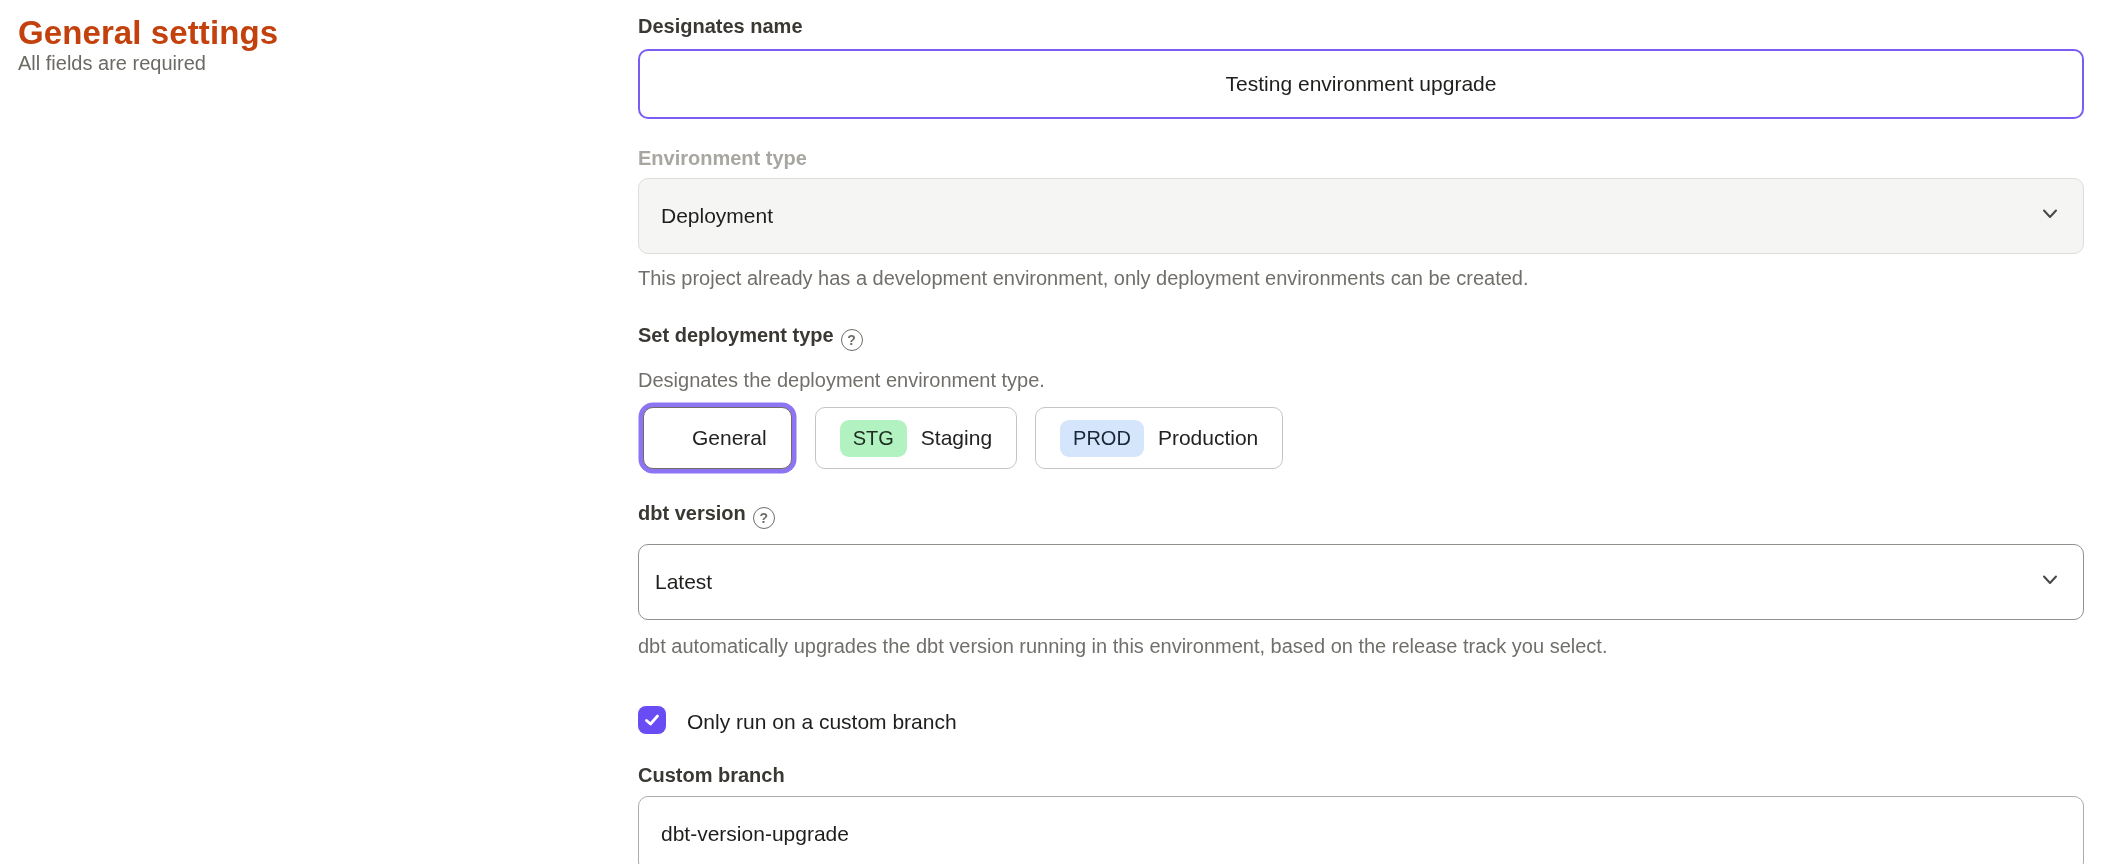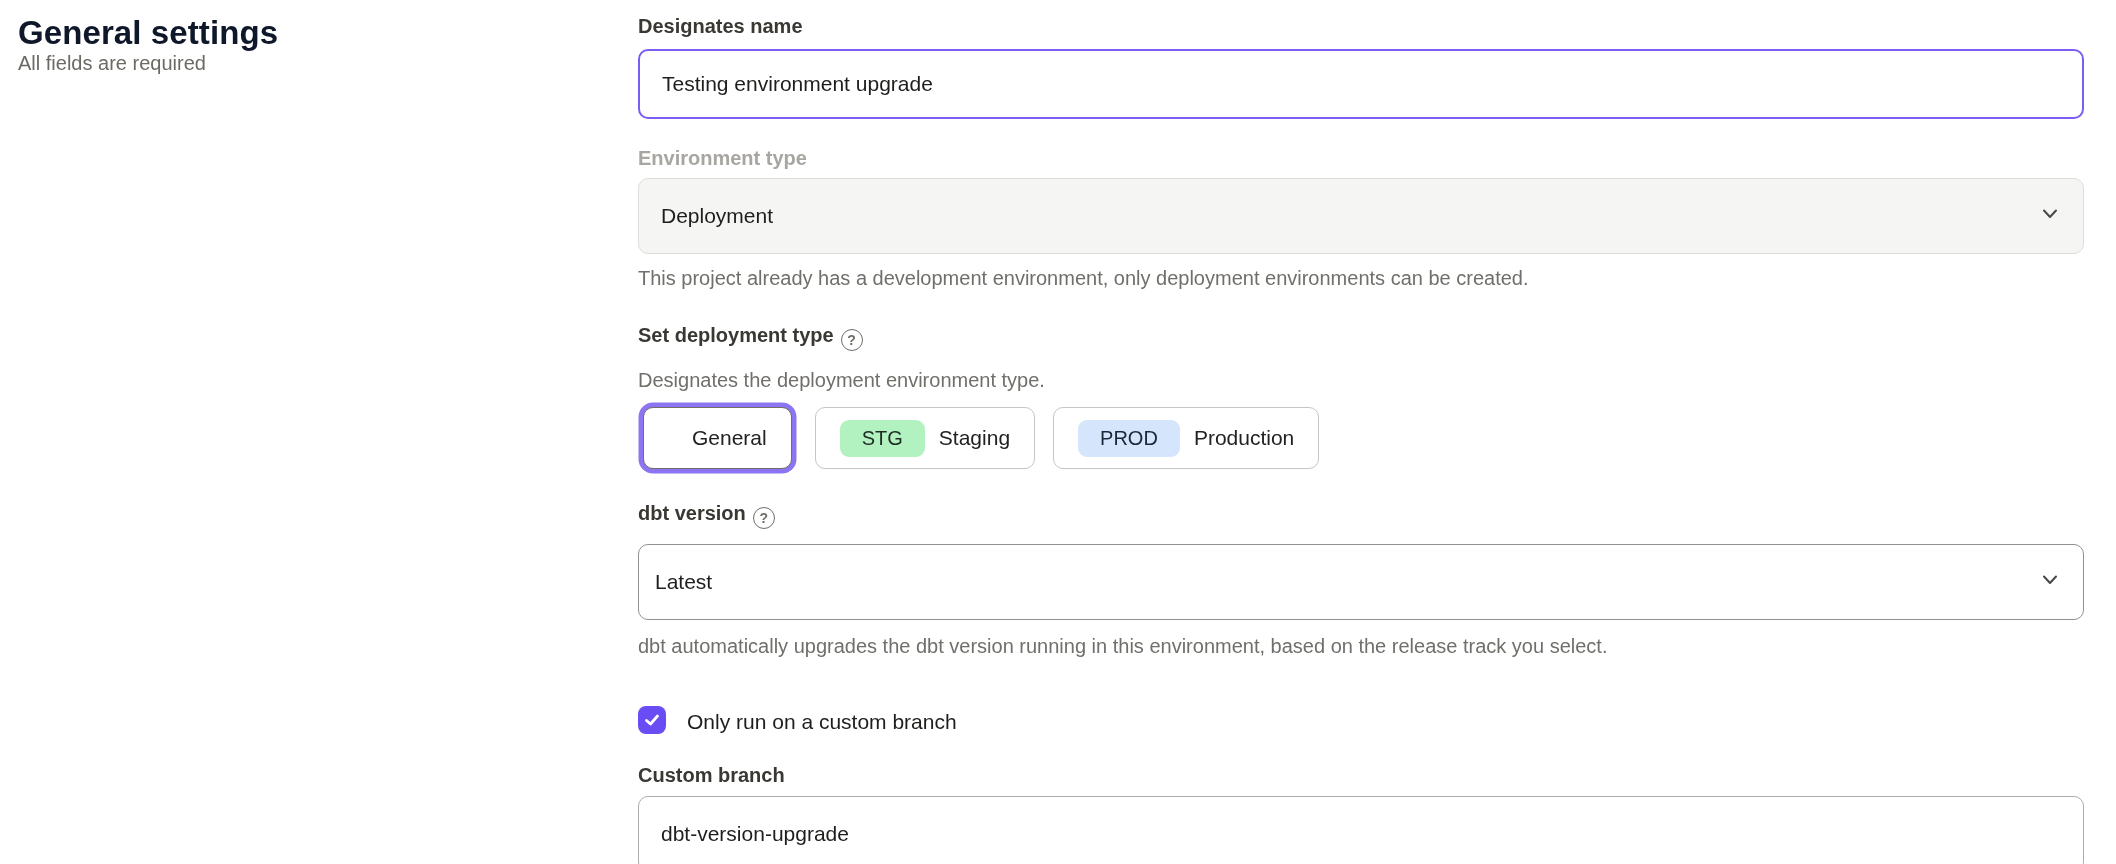--- a/index.html
+++ b/index.html
@@ -3,21 +3,21 @@
 <meta charset="utf-8">
 <style>
   * { margin: 0; padding: 0; box-sizing: border-box; }
   html, body { width: 2116px; height: 864px; background: #ffffff; overflow: hidden; }
   body { font-family: "Liberation Sans", sans-serif; color: #1f1e1c; }
 
   .layout { display: flex; width: 2116px; }
 
   
   .left-col { width: 638px; flex: 0 0 638px; padding: 14px 0 0 18px; }
-  .page-title { font-size: 33px; font-weight: 700; color: #0f172a; letter-spacing: 0.1px; }
+  .page-title { font-size: 33px; font-weight: 700; color: #c2410c; letter-spacing: 0.1px; }
   .page-subtitle { font-size: 20px; color: #6c6a65; }
 
   
   .form-col { flex: 1 1 auto; padding: 14px 32px 30px 0; }
 
   .field-label { font-size: 20px; font-weight: 600; color: #3a3833; line-height: 24px; }
   .field-label.disabled { color: #a8a6a0; }
   .helper-text { font-size: 20px; color: #716f6a; line-height: 24px; }
 
   .help-icon {
@@ -28,21 +28,21 @@
     vertical-align: -3px; cursor: default;
   }
 
   .text-input {
     width: 100%; height: 70px; margin-top: 11px;
     border: 1px solid #aeaca8; border-radius: 10px;
     padding: 0 22px; font-size: 21px; color: #1f1e1c;
     font-family: "Liberation Sans", sans-serif; background: #ffffff;
     outline: none;
   }
-  .text-input.focused { border: 2px solid #7b5cf5; }
+  .text-input.focused { border: 2px solid #7b5cf5; text-align: center; }
 
   .select-box {
     position: relative; width: 100%; height: 76px; margin-top: 8px;
     border-radius: 10px; display: flex; align-items: center;
     padding: 0 54px 0 22px; font-size: 21px; color: #1f1e1c; cursor: pointer;
   }
   .select-box.muted { background: #f5f5f4; border: 1px solid #dedddb; }
   .select-box.normal { background: #ffffff; border: 1px solid #93918c; margin-top: 15px; padding-left: 16px; }
   .select-chevron { position: absolute; right: 22px; top: 50%; transform: translateY(-50%); }
 
@@ -57,21 +57,21 @@
     background: #ffffff; border: 1px solid #c6c5c1; border-radius: 10px;
     padding: 0 24px; font-size: 21px; font-weight: 500; color: #232220;
     cursor: pointer; margin-right: 18px;
   }
   .type-btn.selected {
     border: 1.5px solid #6f6d68;
     box-shadow: 0 0 0 4.5px #8d74f2;
     margin-left: 5px; margin-right: 23px; padding-left: 48px;
   }
   .type-badge {
-    display: inline-block; border-radius: 9px; padding: 7px 22px;
+    display: inline-block; border-radius: 9px; padding: 7px 13px;
     font-size: 20px; font-weight: 500; color: #1d2b22; margin-right: 14px;
   }
   .badge-stg { background: #b2f2c1; }
   .badge-prod { background: #d5e5fc; color: #1b2737; }
 
   .checkbox-row { display: flex; align-items: flex-end; margin-top: 48px; }
   .checkbox {
     width: 28px; height: 28px; border-radius: 8px; background: #6a4cf4;
     display: flex; align-items: center; justify-content: center; cursor: pointer;
     flex: 0 0 28px;

